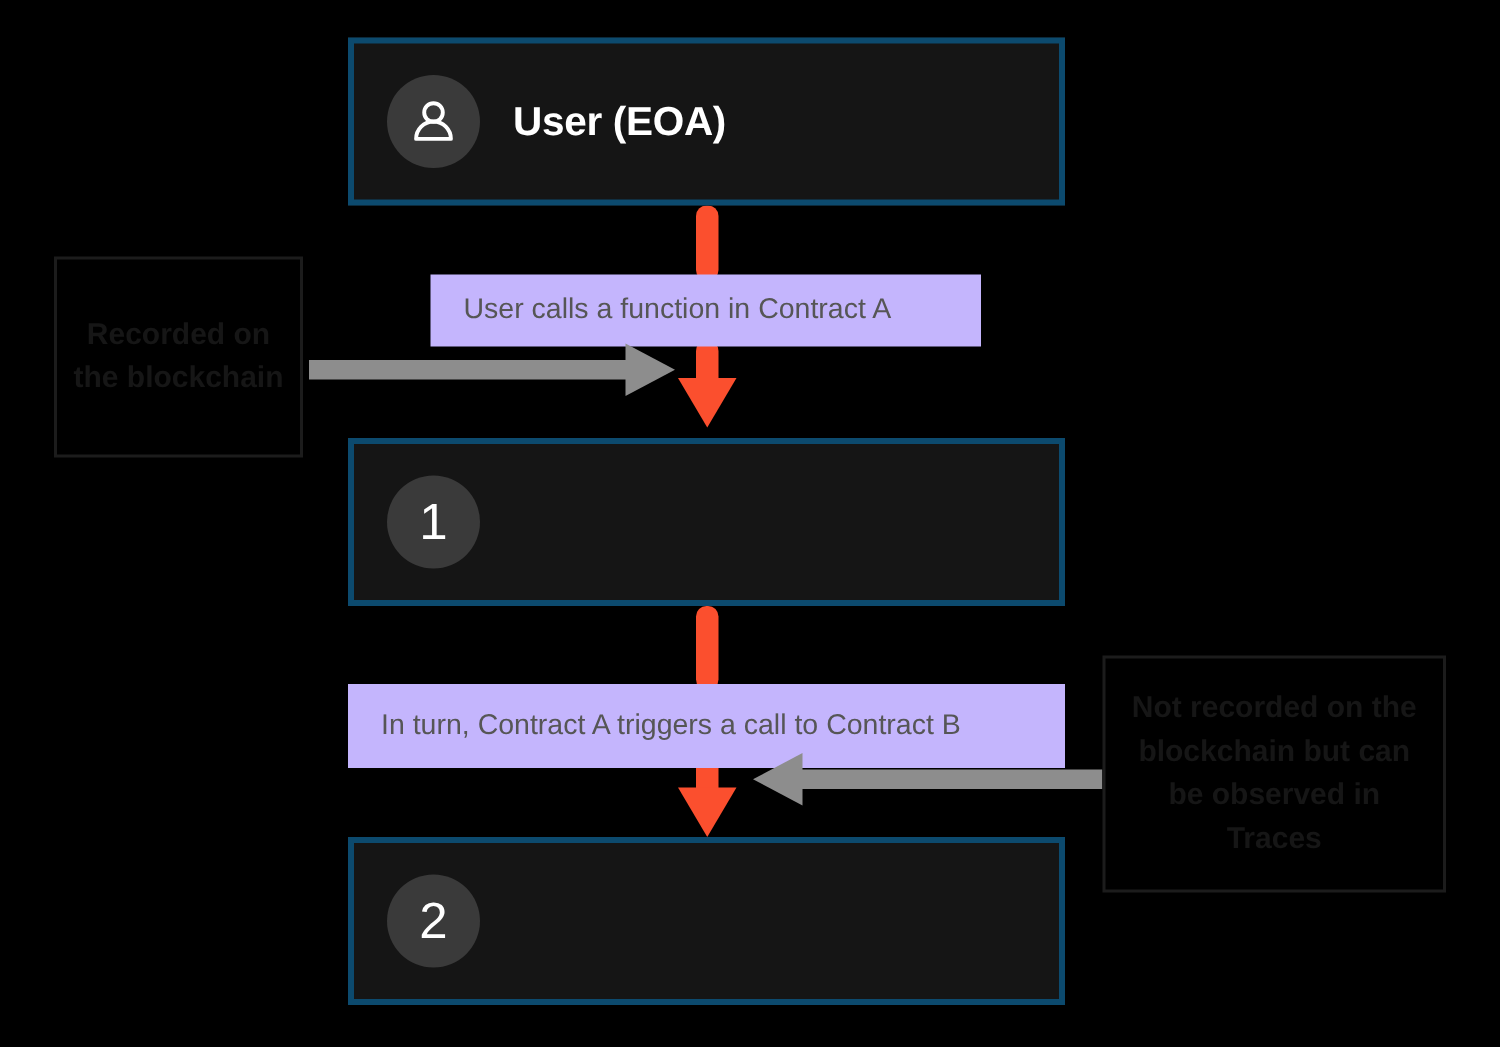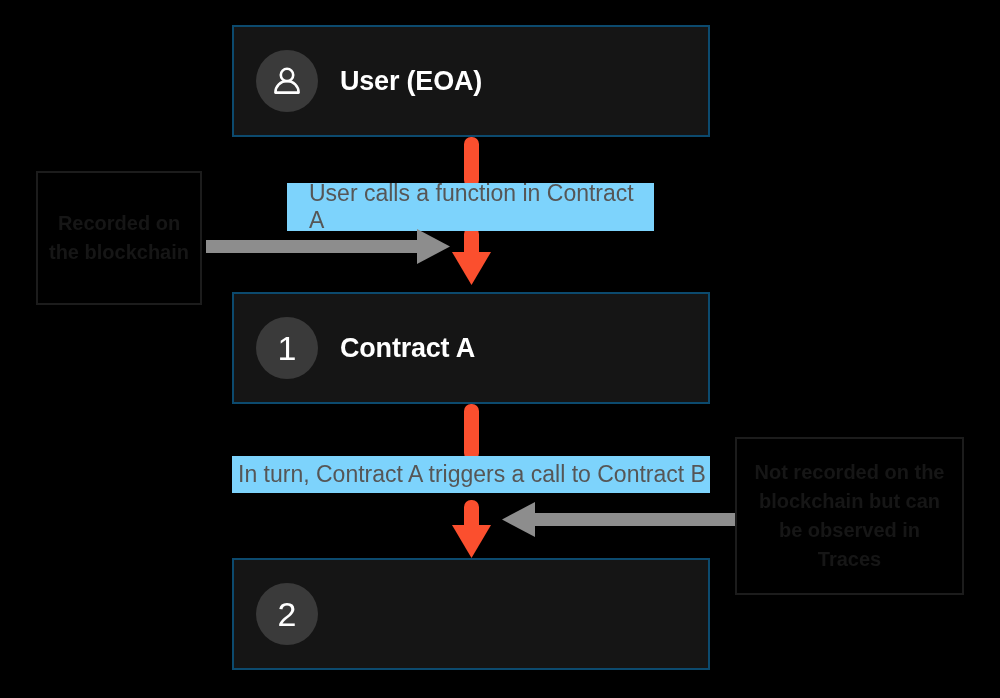--- a/index.html
+++ b/index.html
@@ -22,21 +22,21 @@
     background: #000000;
   }
 
   
   .node {
     position: absolute;
     left: 232px;
     width: 478px;
     height: 112px;
     background: #151515;
-    border: 2px solid #0c4a6e;
+    border: 4px solid #0c4a6e;
     box-sizing: border-box;
     display: flex;
     align-items: center;
     z-index: 4;
   }
   .node-user     { top: 25px; }
   .node-a        { top: 292px; }
   .node-b        { top: 558px; }
 
   .node-badge {
@@ -64,41 +64,41 @@
     color: #ffffff;
     font-size: 27px;
     font-weight: 700;
     letter-spacing: -0.2px;
     white-space: nowrap;
   }
 
   
   .label-box {
     position: absolute;
-    background: #7dd3fc;
+    background: #c4b5fd;
     color: #565656;
-    font-size: 23px;
+    font-size: 19px;
     display: flex;
     align-items: center;
     box-sizing: border-box;
     z-index: 5;
   }
   .label-1 {
     left: 287px;
     top: 183px;
     width: 367px;
     height: 48px;
     padding-left: 22px;
   }
   .label-2 {
     left: 232px;
     top: 456px;
     width: 478px;
-    height: 37px;
-    padding-left: 6px;
+    height: 56px;
+    padding-left: 22px;
     text-align: right;
   }
 
   
   .annot {
     position: absolute;
     background: #000000;
     border: 2px solid #1c1c1c;
     box-sizing: border-box;
     color: #161616;
@@ -167,21 +167,20 @@
         <path d="M5.4 28.6 a11.6 11.6 0 0 1 23.2 0 z" fill="none" stroke="#ffffff" stroke-width="2.6" stroke-linejoin="round"></path>
       </svg>
     </div>
     <div class="node-title">User (EOA)</div>
   </div>
 
   <div class="node node-a">
     <div class="node-badge">
       <span class="num">1</span>
     </div>
-    <div class="node-title">Contract A</div>
   </div>
 
   <div class="node node-b">
     <div class="node-badge">
       <span class="num">2</span>
     </div>
   </div>
 
   <div class="label-box label-1">User calls a function in Contract A</div>
 

